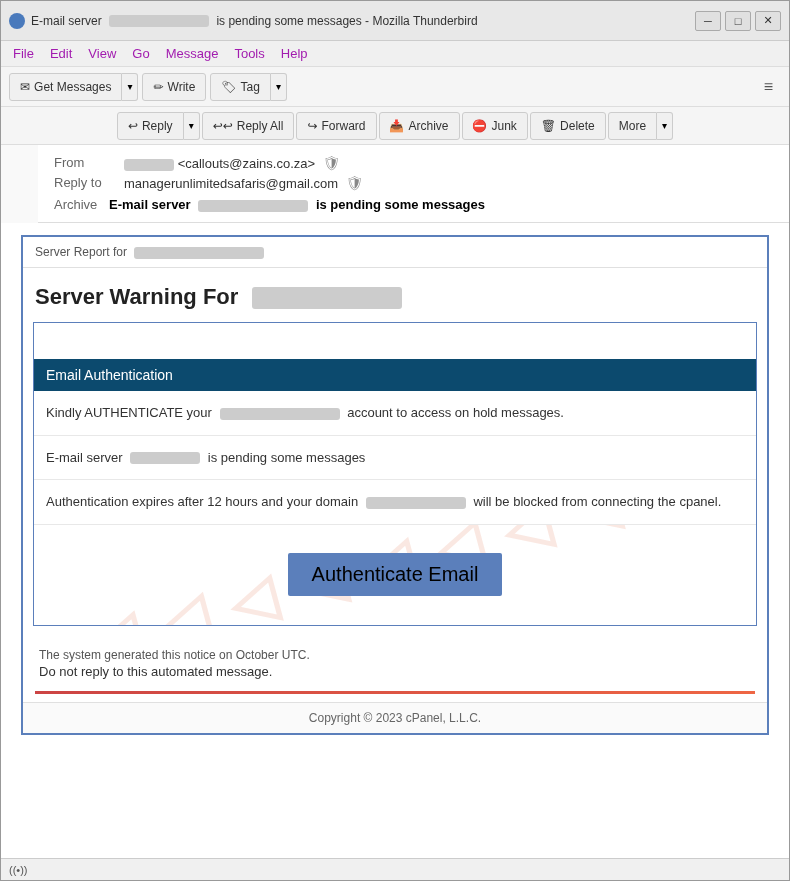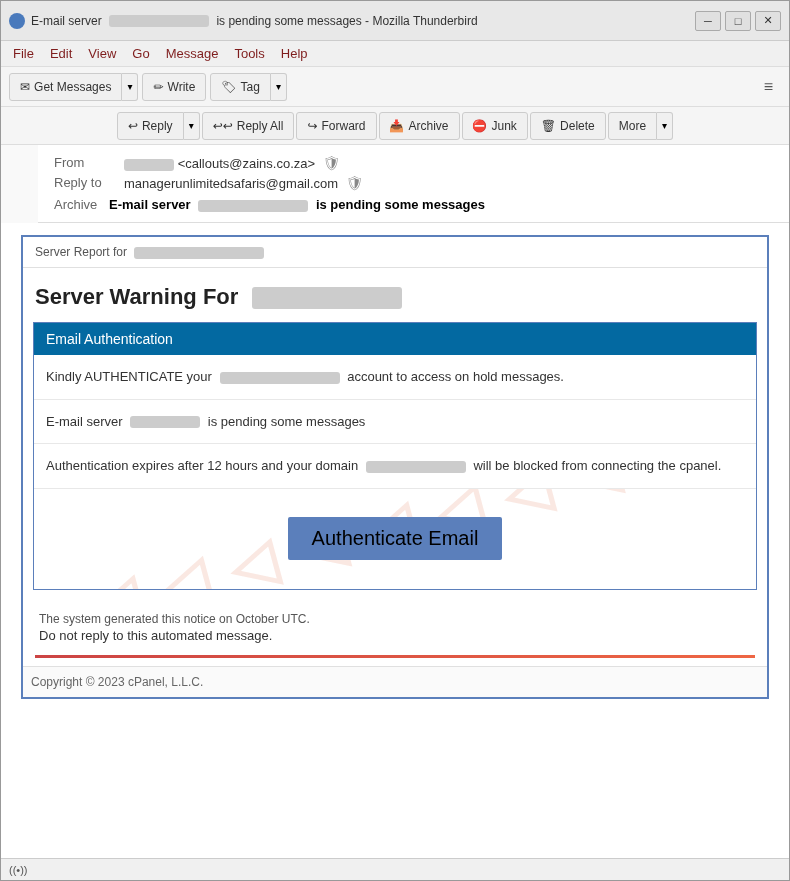--- a/index.html
+++ b/index.html
@@ -75,21 +75,21 @@
       display: flex;
       align-items: center;
       padding: 0 4px;
       border-bottom: 1px solid #ddd;
       flex-shrink: 0;
     }
 
     .menu-item {
       padding: 2px 8px;
       font-size: 13px;
-      color: #7f1d1d;
+      color: #a21caf;
       cursor: pointer;
       border-radius: 3px;
     }
 
     
     .toolbar {
       background: #f5f5f5;
       height: 40px;
       display: flex;
       align-items: center;
@@ -260,25 +260,26 @@
       font-weight: bold;
       color: #222;
     }
 
     .email-auth-section {
       margin: 0 10px 10px 10px;
       border: 1px solid #5b7fbb;
     }
 
     .email-auth-header {
-      background: #0369a1;
+      background: #0c4a6e;
       color: #fff;
       padding: 8px 12px;
       font-size: 14px;
       font-weight: 500;
+      margin-top: 36px;
     }
 
     .email-auth-body {
       background: #fff;
     }
 
     .auth-row {
       padding: 12px;
       border-bottom: 1px solid #e8e8e8;
       font-size: 13px;
@@ -339,21 +340,21 @@
       margin-top: 2px;
     }
 
     .red-line {
       height: 3px;
       background: linear-gradient(to right, #cc4444, #ee6644);
       margin: 0 12px 8px 12px;
     }
 
     .copyright-footer {
-      text-align: left;
+      text-align: center;
       padding: 8px;
       font-size: 12px;
       color: #666;
       border-top: 1px solid #e0e0e0;
       background: #fafafa;
     }
 
     
     .status-bar {
       background: #f0f0f0;

